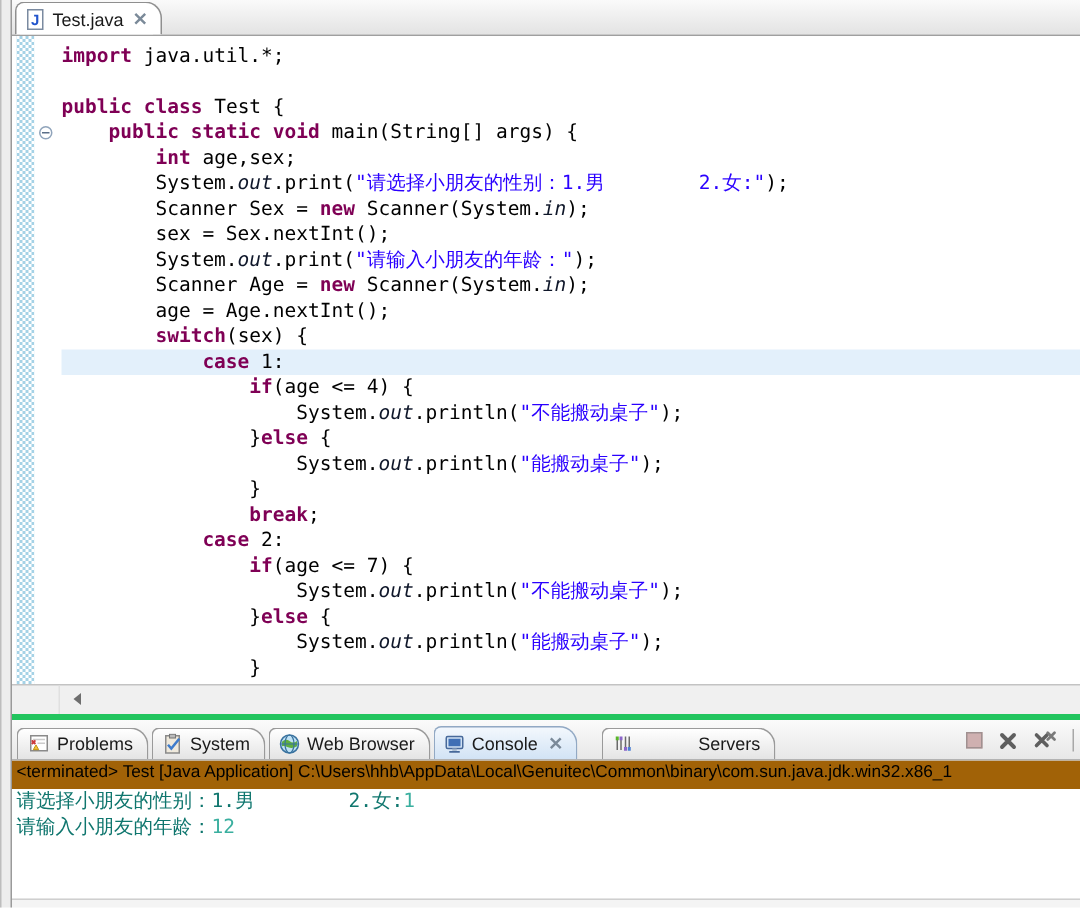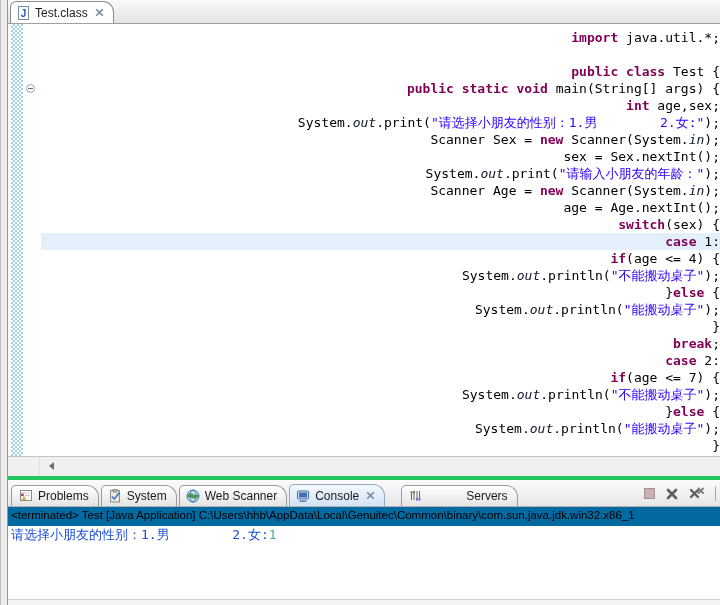--- a/index.html
+++ b/index.html
@@ -20,21 +20,21 @@
   
   .ebody{position:relative;height:432px;display:flex;background:#fff;overflow:hidden;}
   .ruler-white{width:3px;background:#fff;}
   .ruler-hatch{width:12px;background:repeating-conic-gradient(#a5d2e6 0% 25%, #ffffff 0% 50%);
                background-size:4px 4px;}
   .fold-margin{width:18px;background:#fff;position:relative;}
   .fold-icon{position:absolute;left:3px;top:60px;width:9px;height:9px;border:1px solid #90a4bb;
              border-radius:50%;background:#fff;box-sizing:border-box;}
   .fold-icon::after{content:"";position:absolute;left:1px;top:3px;width:5px;height:1px;background:#5a6e88;}
   .code-area{flex:1;min-width:0;padding-top:5px;font-family:"DejaVu Sans Mono",monospace;
-             font-size:13px;line-height:17px;white-space:pre;color:#000;text-align:right;}
+             font-size:13px;line-height:17px;white-space:pre;color:#000;}
   .code-line{height:17px;}
   .code-line.hl{background:#e3f0fb;margin-left:-18px;padding-left:18px;}
   .kw{color:#7f0055;font-weight:bold;}
   .str{color:#2a00ff;}
   .fld{color:#0f172a;font-style:italic;}
   .pl{color:#000;}
 
   
   .escroll{height:19px;border-top:1px solid #c3c3c3;display:flex;background:#f0f0f0;}
   .escroll .lfill{width:31px;border-right:1px solid #e0e0e0;}
@@ -46,46 +46,46 @@
   .csec{flex:1;min-height:0;display:flex;flex-direction:column;border-top:4px solid #22c55e;justify-content:flex-end;}
   .ctabbar{height:26px;background:linear-gradient(#fbfbfb,#e7e7e7);border-bottom:1px solid #b3b3b3;
            display:flex;align-items:flex-end;padding-left:3px;position:relative;}
   .ctab{height:21px;box-sizing:border-box;display:flex;align-items:center;gap:5px;padding:0 9px 0 6px;
         font-size:12px;color:#1a1a1a;border:1px solid #9a9a9a;border-bottom:none;
         border-radius:5px 12px 0 0;background:linear-gradient(#ffffff,#e4e4e4);margin-right:2px;}
   .ctab.active{background:linear-gradient(#f3f8fd,#d2e3f5);border-color:#92a9c4;height:22px;}
   .ctoolbar{position:absolute;right:4px;top:6px;display:flex;align-items:center;gap:11px;}
   .icon-terminate{width:9px;height:9px;background:#cfb0b0;border:1px solid #a09090;}
   .tb-sep{width:1px;height:15px;background:#a8a8a8;}
-  .cstatus{height:17px;background:#0369a1;font-size:11.5px;color:#000;padding:2px 0 0 3px;
+  .cstatus{height:17px;background:#a16207;font-size:11.5px;color:#000;padding:2px 0 0 3px;
            white-space:nowrap;overflow:hidden;}
   .coutput{flex:1;background:#fff;font-family:"DejaVu Sans Mono",monospace;font-size:13px;
            line-height:16px;padding:1px 0 0 3px;white-space:pre;overflow:hidden;}
-  .out{color:#1d4ed8;}
+  .out{color:#0f766e;}
   .in{color:#3aaf9f;}
   .cbottom{height:5px;border-top:1px solid #cfcfcf;background:#f4f4f4;}
   svg{display:block;}
 </style>
 </head>
 <body>
 
 <div class="window">
   <div class="frame-gutter"></div>
 
   <div class="main-col">
 
     <div class="etabbar">
       <div class="etab">
         <span>
           <svg width="13" height="14" viewBox="0 0 13 14">
             <rect x="1.5" y="0.5" width="10" height="13" fill="#ffffff" stroke="#7a8aa0"></rect>
             <text x="6.5" y="10.5" font-size="10" font-weight="bold" fill="#2255cc" text-anchor="middle" font-family="Liberation Sans, sans-serif">J</text>
           </svg>
         </span>
-        <span>Test.class</span>
+        <span>Test.java</span>
         <span class="tab-close">
           <svg width="9" height="9" viewBox="0 0 9 9">
             <path d="M1.2 1.2 L7.8 7.8 M7.8 1.2 L1.2 7.8" stroke="#7b8a99" stroke-width="1.6" fill="none"></path>
           </svg>
         </span>
       </div>
     </div>
 
     <div class="ebody">
       <div class="ruler-white"></div>
@@ -132,21 +132,21 @@
 
         <div class="ctab">
           <span>
             <svg width="14" height="14" viewBox="0 0 14 14">
               <circle cx="7" cy="7" r="6" fill="#bfe1f5" stroke="#39729f"></circle>
               <path d="M2 5.5 Q4.5 3 7 5 T12 5 L12 8.5 Q9 10.5 6 9.2 T2 8.5 Z" fill="#5fae3f"></path>
               <ellipse cx="7" cy="7" rx="3" ry="6" fill="none" stroke="#39729f" stroke-width="0.8"></ellipse>
               <line x1="1" y1="7" x2="13" y2="7" stroke="#39729f" stroke-width="0.8"></line>
             </svg>
           </span>
-          <span>Web Scanner</span>
+          <span>Web Browser</span>
         </div>
 
         <div class="ctab active">
           <span>
             <svg width="14" height="14" viewBox="0 0 14 14">
               <rect x="1.5" y="2" width="11" height="8" rx="1" fill="#cfe1f3" stroke="#47699a"></rect>
               <rect x="3" y="3.5" width="8" height="5" fill="#3f6fb5"></rect>
               <rect x="5.5" y="10" width="3" height="1.5" fill="#9fb2c8"></rect>
               <line x1="3.5" y1="12.2" x2="10.5" y2="12.2" stroke="#47699a" stroke-width="1.2"></line>
             </svg>
@@ -187,19 +187,19 @@
               <path d="M2 3 L9 10 M9 3 L2 10" stroke="#5f5f5f" stroke-width="2.4" stroke-linecap="round"></path>
               <path d="M9.5 1.5 L14 6 M14 1.5 L9.5 6" stroke="#7a7a7a" stroke-width="1.8" stroke-linecap="round"></path>
             </svg>
           </span>
           <span class="tb-sep"></span>
         </div>
       </div>
 
       <div class="cstatus">&lt;terminated&gt; Test [Java Application] C:\Users\hhb\AppData\Local\Genuitec\Common\binary\com.sun.java.jdk.win32.x86_1</div>
 
-      <div class="coutput" id="console-lines"><div class="code-line"><span class="out">请选择小朋友的性别：1.男        2.女:</span><span class="in">1</span></div></div>
+      <div class="coutput" id="console-lines"><div class="code-line"><span class="out">请选择小朋友的性别：1.男        2.女:</span><span class="in">1</span></div><div class="code-line"><span class="out">请输入小朋友的年龄：</span><span class="in">12</span></div></div>
 
       <div class="cbottom"></div>
     </div>
 
   </div>
 </div>
 
 </body></html>

